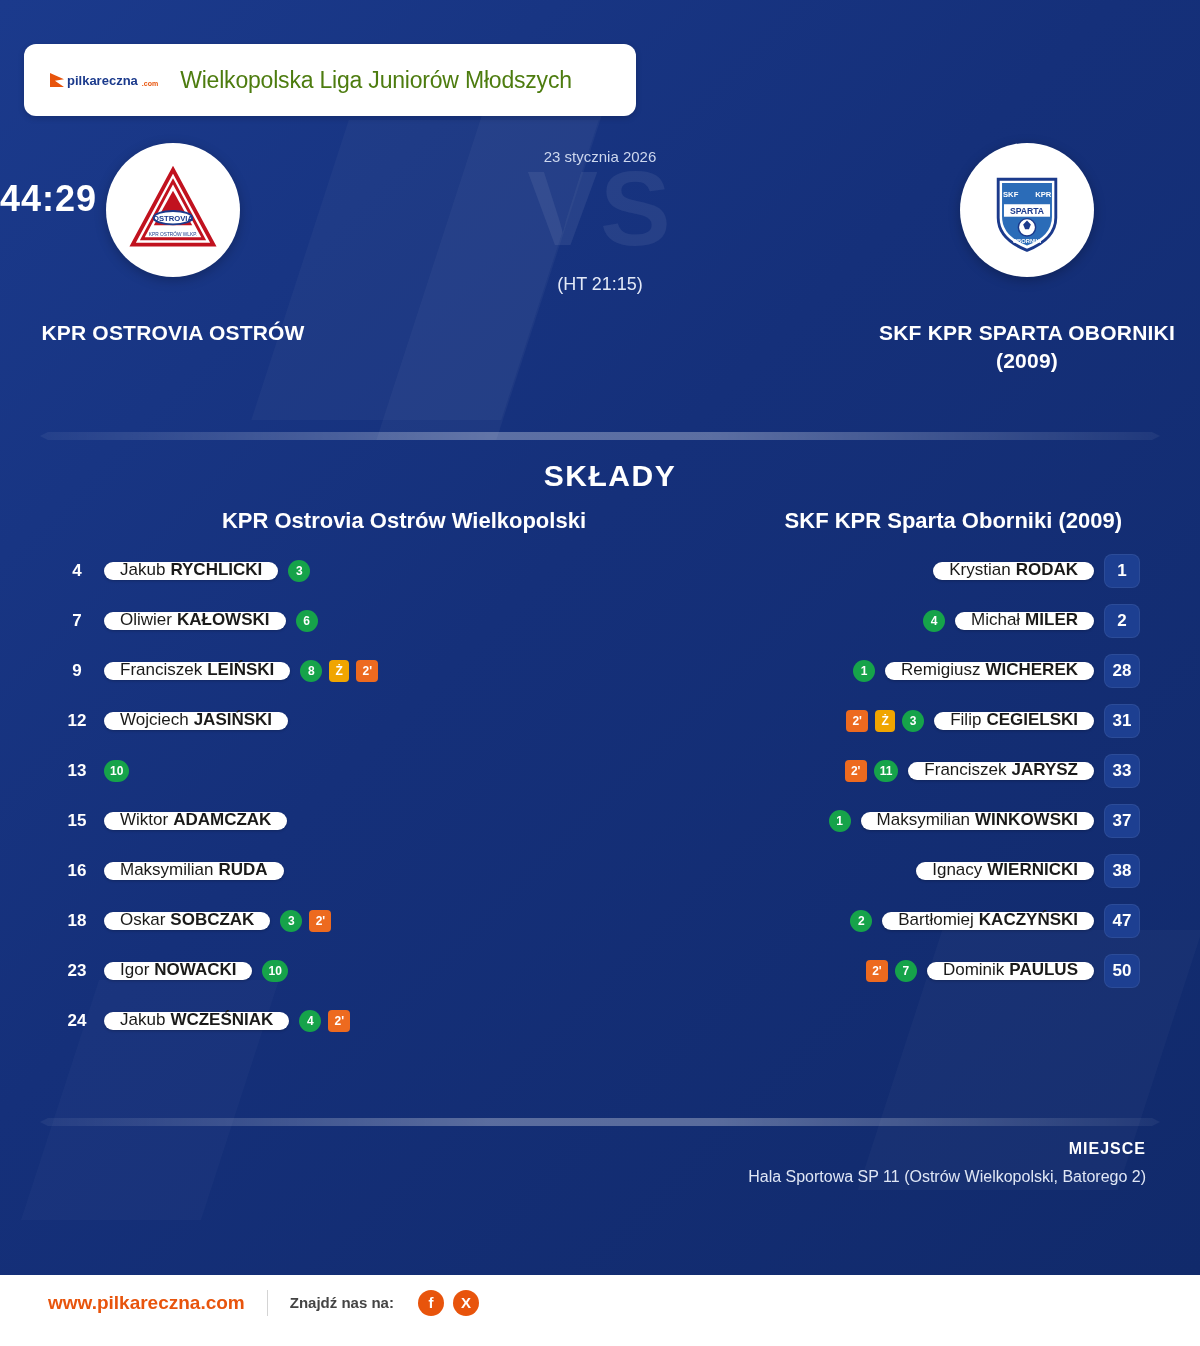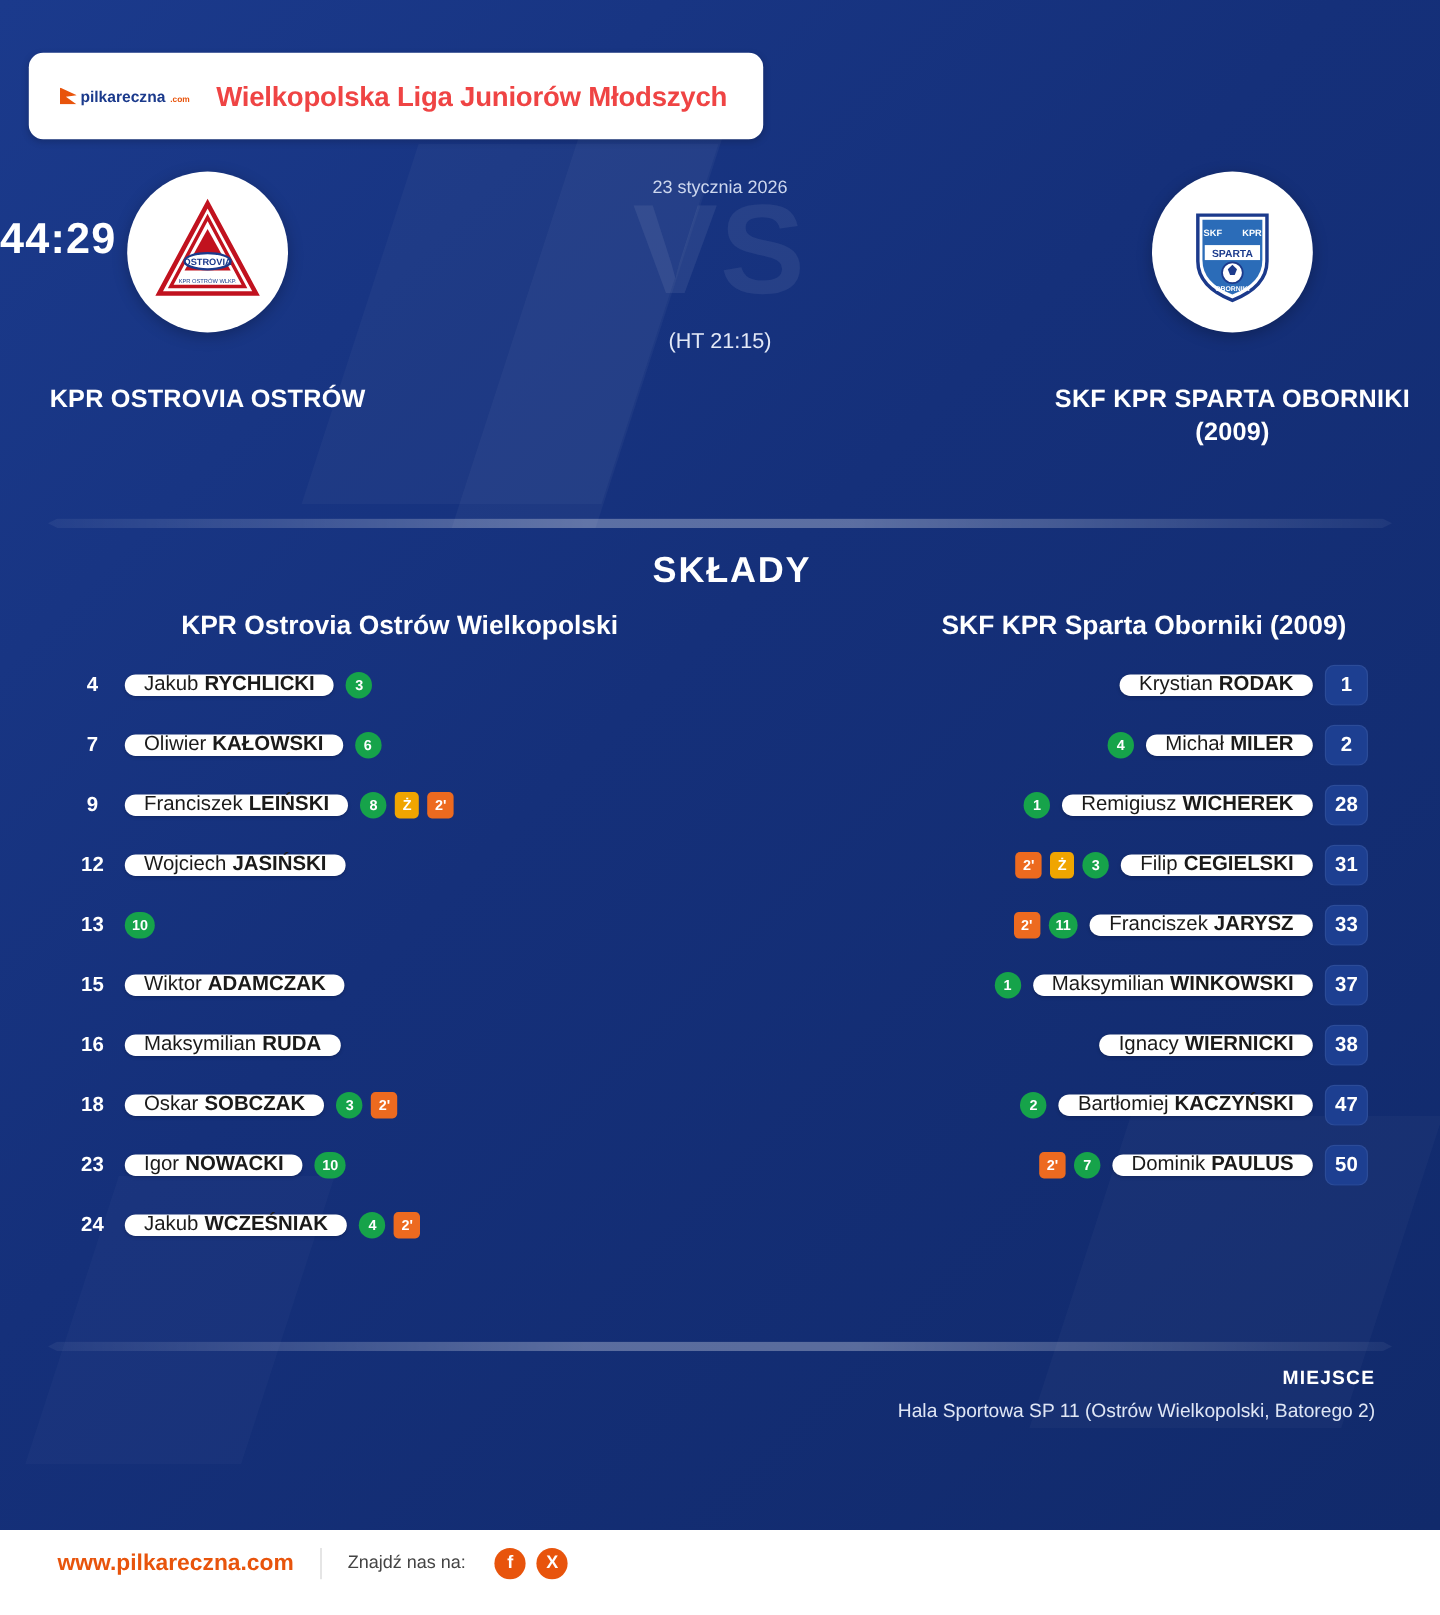--- a/index.html
+++ b/index.html
@@ -55,21 +55,21 @@
   .logo-pilka .mark {
     width: 14px; height: 14px;
     background: #e8540c;
     clip-path: polygon(0 0, 100% 45%, 35% 55%, 100% 100%, 0 100%);
   }
   .logo-pilka .tag {
     font-size: 7px; color: #e8540c; font-weight: bold;
     align-self: flex-end; margin-left: 1px;
   }
   .league-name {
-    font-size: 23px; color: #ef4444; font-weight: bold;
+    font-size: 23px; color: #4d7c0f; font-weight: normal;
     letter-spacing: -0.2px;
   }
 
   
   .vs-ghost {
     position: absolute;
     left: 0; right: 0; top: 148px;
     text-align: center;
     font-size: 106px; font-weight: bold;
     color: rgba(255,255,255,0.07);
@@ -134,21 +134,21 @@
     position: absolute;
     left: 60px; right: 60px; top: 508px;
     display: flex;
     gap: 28px;
   }
   .lineup-col { width: 50%; }
   .lineup-head {
     font-size: 22px; font-weight: bold; color: #ffffff;
     margin-bottom: 20px;
   }
-  .lineup-col.left .lineup-head { text-align: center; padding-left: 20px; }
+  .lineup-col.left .lineup-head { text-align: right; padding-left: 20px; }
   .lineup-col.right .lineup-head { text-align: right; padding-right: 18px; }
 
   .player-row {
     display: flex; align-items: center; gap: 10px;
     height: 34px; margin-bottom: 16px;
   }
   .lineup-col.right .player-row { flex-direction: row-reverse; }
 
   .shirt-no {
     width: 34px; text-align: center;
@@ -206,21 +206,21 @@
     width: 1200px; height: 55px;
     background: #ffffff;
     display: flex; align-items: center;
     padding-left: 48px;
     gap: 22px;
   }
   .footer-url {
     font-size: 19px; font-weight: bold; color: #e8540c;
   }
   .footer-sep { width: 1px; height: 26px; background: #d4d4d4; }
-  .footer-find { font-size: 15px; color: #444444; }
+  .footer-find { font-size: 15px; color: #444444; font-weight: bold; }
   .social { display: flex; gap: 9px; margin-left: 2px; }
   .social span {
     width: 26px; height: 26px; border-radius: 50%;
     background: #e8540c; color: #ffffff;
     font-size: 15px; font-weight: bold;
     display: flex; align-items: center; justify-content: center;
   }
 </style>
 </head>
 <body>

